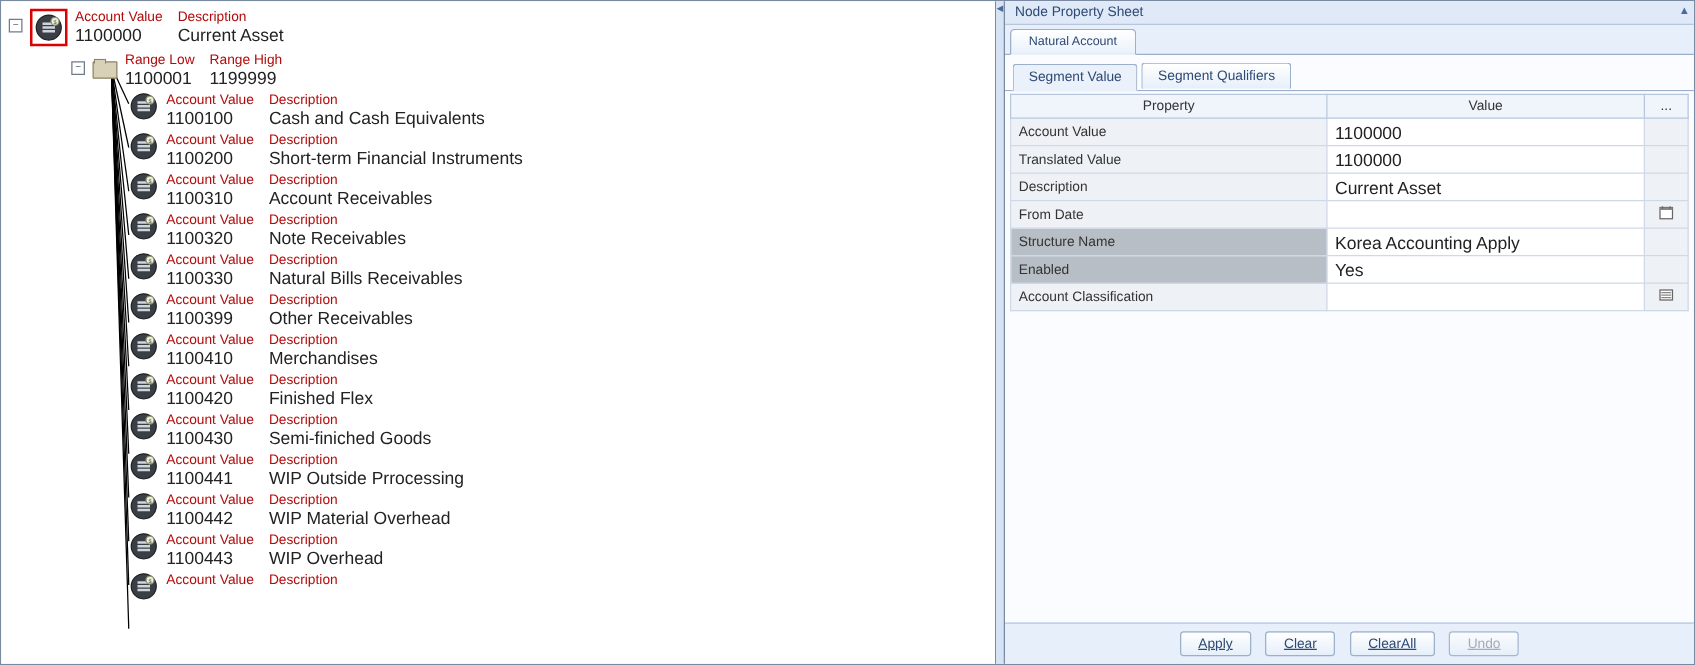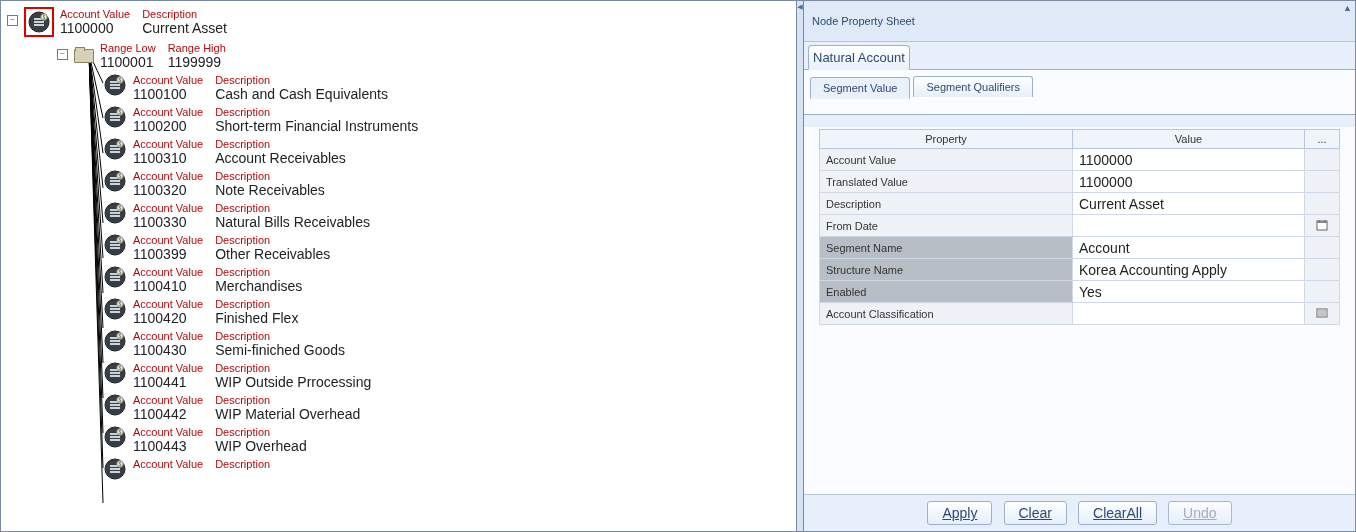--- a/index.html
+++ b/index.html
@@ -48,51 +48,51 @@
   }
   
   .prop-panel {
     flex: 1;
     display: flex;
     flex-direction: column;
     background: #e6effa;
     height: 100%;
   }
   .prop-title-bar {
-    padding: 14px 8px;
+    padding: 3px 8px;
     font-size: 11px;
     color: #2d4a74;
     border-bottom: 1px solid #b6c7dd;
     background: #dfe9f7;
   }
   .tab-strip {
     padding: 2px 4px 0 4px;
     background: #e6effa;
     border-bottom: 1px solid #9db0cb;
   }
   .tab {
     display: inline-block;
-    padding: 4px 4px;
-    font-size: 13px;
+    padding: 4px 14px;
+    font-size: 10px;
     border: 1px solid #9db0cb;
     border-bottom: none;
     border-radius: 4px 4px 0 0;
     background: #cddaf0;
     color: #2d4a74;
     position: relative;
     top: 1px;
     cursor: pointer;
   }
   .tab.active {
     background: linear-gradient(#fff,#eaf1fb);
     top: 1px;
     border-bottom: 1px solid #eaf1fb;
   }
   .sub-tabs {
-    padding: 6px 6px 16px 6px;
+    padding: 6px 6px 0 6px;
     border-bottom: 1px solid #9db0cb;
     background: #fafcff;
   }
   .sub-tab {
     display: inline-block;
     padding: 4px 12px;
     font-size: 11px;
     border: 1px solid #9db0cb;
     border-bottom: none;
     border-radius: 3px 3px 0 0;
@@ -101,24 +101,23 @@
     cursor: pointer;
   }
   .sub-tab.active {
     background: #eaf1fb;
     border-bottom: 1px solid #eaf1fb;
     position: relative;
     top: 1px;
   }
   .prop-grid-wrap {
     flex: 1;
-    padding: 2px 15px;
+    padding: 2px 4px;
     background: #fafcff;
     overflow: auto;
-    margin-top: 12px;
   }
   .prop-grid {
     width: 100%;
     border-collapse: collapse;
     font-size: 11px;
     table-layout: fixed;
   }
   .prop-grid th {
     background: #f0f4fb;
     border: 1px solid #b6c7dd;
@@ -148,21 +147,21 @@
     font-size: 10px;
   }
   .prop-buttons {
     background: #e6effa;
     border-top: 1px solid #b6c7dd;
     padding: 6px;
     text-align: center;
   }
   .prop-buttons button {
     font-family: inherit;
-    font-size: 14px;
+    font-size: 11px;
     padding: 3px 14px;
     margin: 0 4px;
     border: 1px solid #9db0cb;
     border-radius: 3px;
     background: linear-gradient(#fff,#e6effa);
     color: #2d4a74;
     cursor: pointer;
     text-decoration: underline;
   }
   .prop-buttons button.disabled {
@@ -698,25 +697,20 @@
               <td class="key">From Date</td>
               <td class="val"></td>
               <td class="icon-cell"><svg width="12" height="12" viewBox="0 0 12 12">
                   <rect x="1" y="2" width="10" height="9" fill="#fff" stroke="#666"></rect>
                   <rect x="1" y="2" width="10" height="2" fill="#888"></rect>
                   <line x1="3" y1="1" x2="3" y2="3" stroke="#666"></line>
                   <line x1="9" y1="1" x2="9" y2="3" stroke="#666"></line>
                 </svg></td>
             </tr>
             <tr class="dark">
-              <td class="key">Segment Name</td>
-              <td class="val">Account</td>
-              <td class="icon-cell"></td>
-            </tr>
-            <tr class="dark">
               <td class="key">Structure Name</td>
               <td class="val">Korea Accounting Apply</td>
               <td class="icon-cell"></td>
             </tr>
             <tr class="dark">
               <td class="key">Enabled</td>
               <td class="val">Yes</td>
               <td class="icon-cell"></td>
             </tr>
             <tr>

